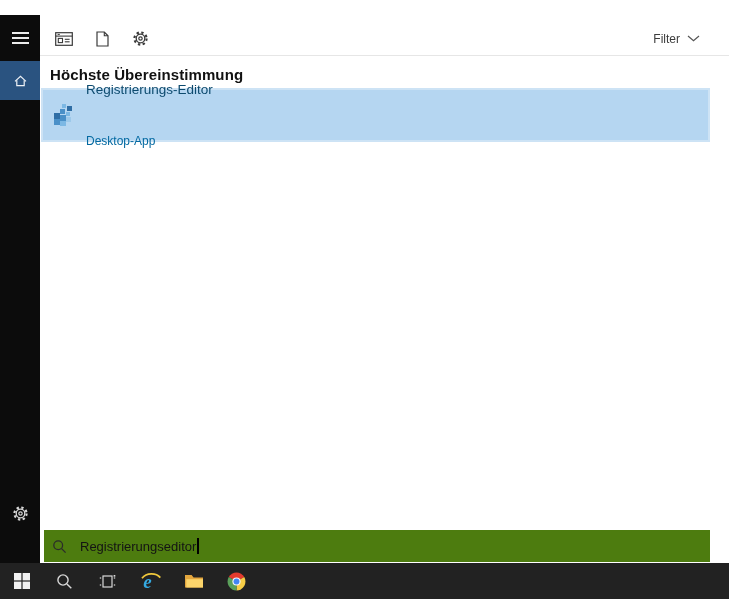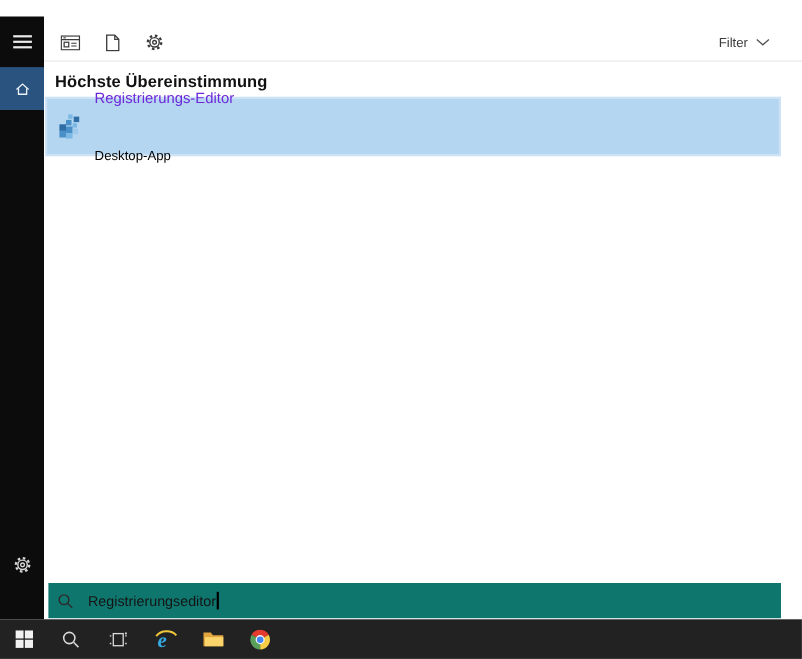--- a/index.html
+++ b/index.html
@@ -27,24 +27,24 @@
   .filter-right { margin-left:auto; margin-right:29px; display:flex; align-items:center; gap:7px; cursor:pointer; }
   .filter-label { font-size:12px; color:#3c3c3c; }
 
   .section-header { margin:10px 0 0 10px; font-size:15px; font-weight:bold; color:#111; letter-spacing:0.1px; }
 
   .result-row { position:absolute; top:73px; left:1px; right:19px; height:54px;
                 background:#b5d6f1; box-shadow:inset 0 0 0 2px rgba(255,255,255,0.32);
                 display:flex; align-items:center; cursor:pointer; }
   .result-icon { margin-left:11px; width:23px; height:25px; flex:0 0 auto; }
   .result-text { margin-left:11px; display:flex; flex-direction:column; }
-  .result-title { font-size:13.5px; color:#6d28d9; line-height:17px; }
-  .result-subtitle { font-size:12px; color:#000000; line-height:15px;margin-top:36px; }
-
-  .search-box { position:absolute; left:4px; right:19px; bottom:1px; height:32px; background:#0f766e;
+  .result-title { font-size:13.5px; color:#0c4a6e; line-height:17px; }
+  .result-subtitle { font-size:12px; color:#0369a1; line-height:15px;margin-top:36px; }
+
+  .search-box { position:absolute; left:4px; right:19px; bottom:1px; height:32px; background:#4d7c0f;
                 display:flex; align-items:center; padding-left:8px; }
   .search-box .mag { flex:0 0 auto; display:flex; }
   .search-text { margin-left:13px; font-size:13px; color:#141414; }
   .caret { display:inline-block; width:1.3px; height:16px; background:#000; margin-left:1px; vertical-align:-3px; }
 
   
   #taskbar { position:absolute; left:0; bottom:0; width:729px; height:36px; background:#222222;
              display:flex; align-items:stretch; }
   .tb-btn { width:43px; display:flex; align-items:center; justify-content:center; cursor:pointer; }
 

